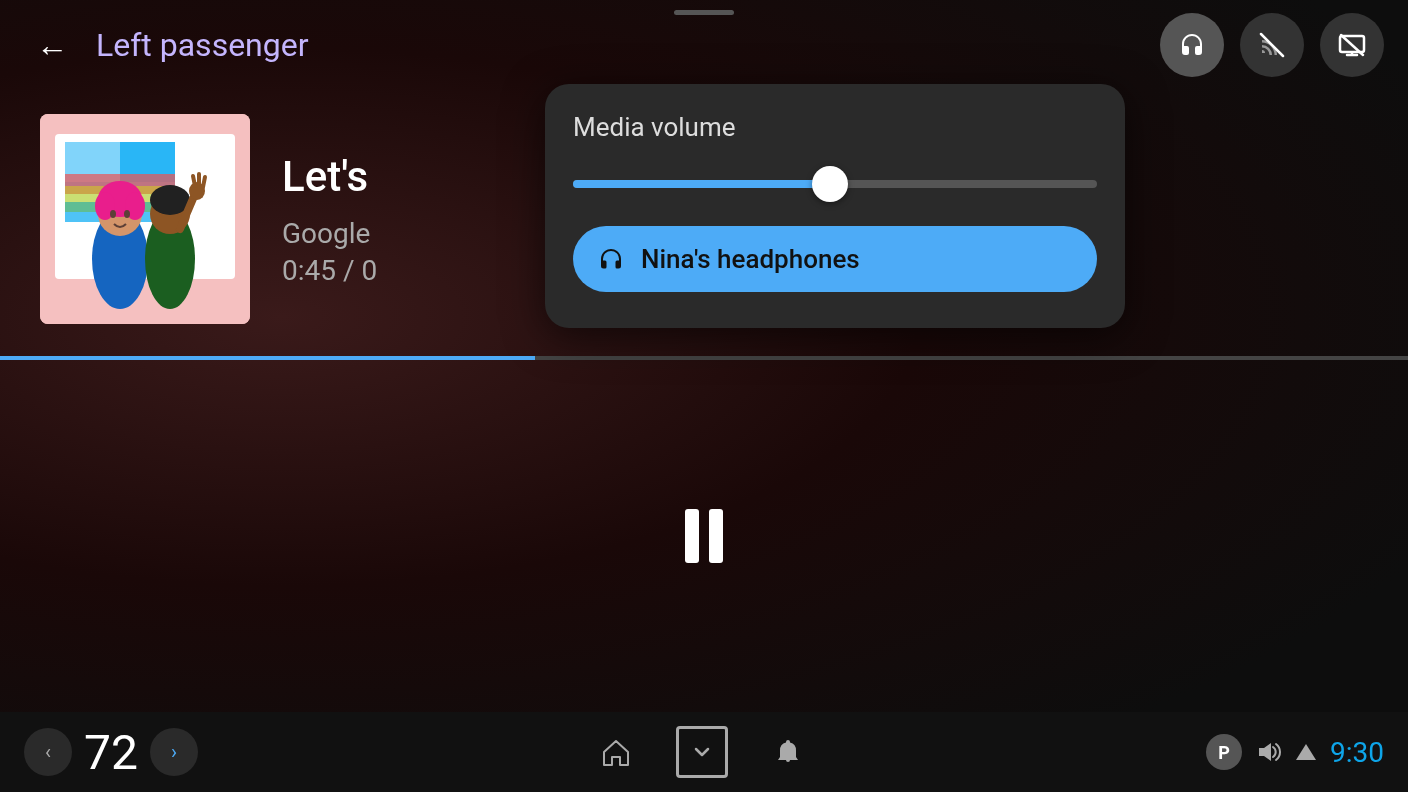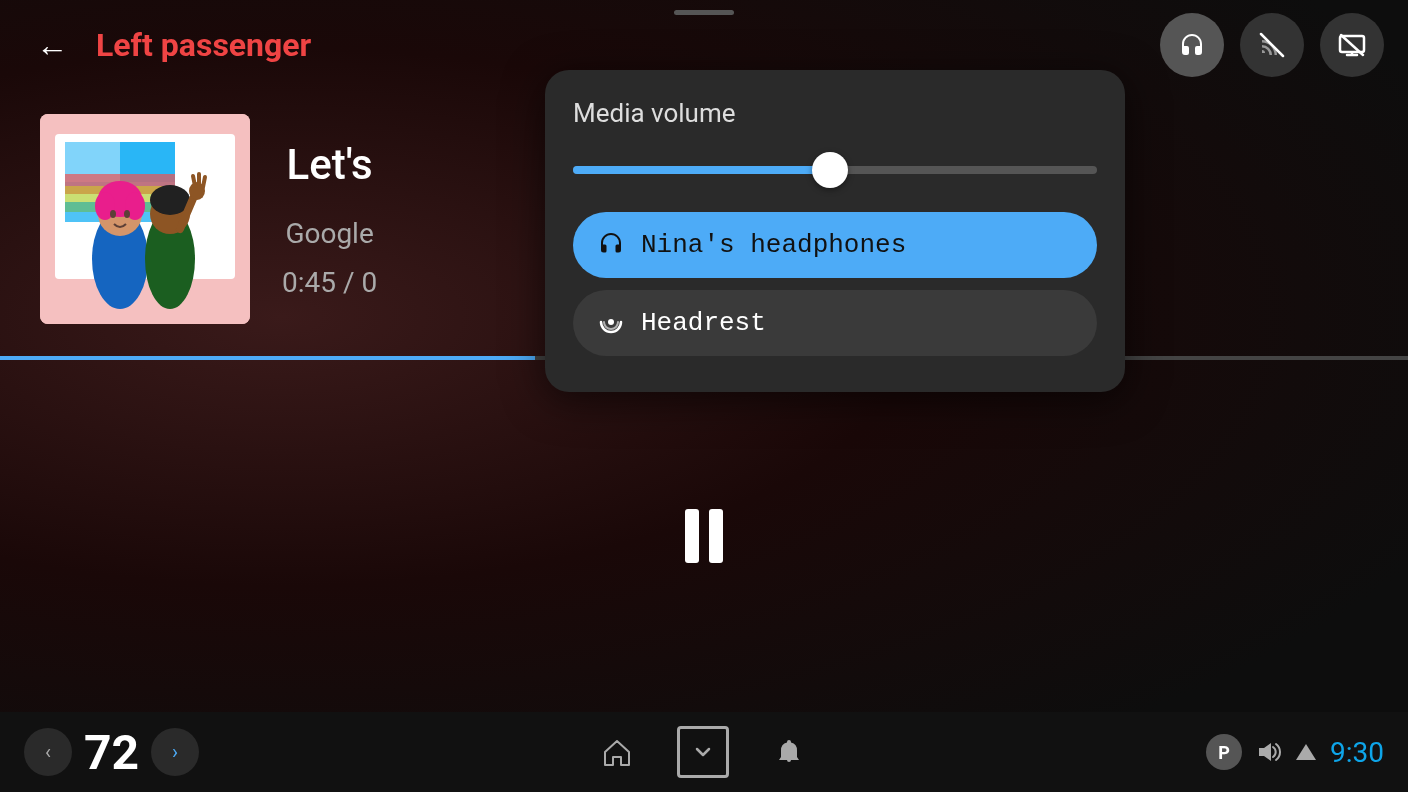--- a/index.html
+++ b/index.html
@@ -58,22 +58,22 @@
       border-radius: 50%;
     }
 
     .back-arrow {
       font-size: 32px;
       color: white;
     }
 
     .page-title {
       font-size: 32px;
-      font-weight: 700;
-      color: #ef4444;
+      font-weight: 400;
+      color: #c4b5fd;
       margin-left: 16px;
     }
 
     .header-icons {
       margin-left: auto;
       display: flex;
       gap: 16px;
     }
 
     .header-icon-btn {
@@ -123,22 +123,21 @@
 
     
     .album-svg {
       width: 100%;
       height: 100%;
     }
 
     .track-info {
       display: flex;
       flex-direction: column;
-      gap: 16px;
-      text-align: center;
+      gap: 4px;
     }
 
     .track-title {
       font-size: 42px;
       font-weight: 500;
       color: white;
     }
 
     .track-artist {
       font-size: 28px;
@@ -183,21 +182,21 @@
     .pause-bar {
       width: 14px;
       height: 54px;
       background: white;
       border-radius: 3px;
     }
 
     
     .volume-popup {
       position: absolute;
-      top: 70px;
+      top: 84px;
       left: 545px;
       width: 580px;
       background: #2a2a2a;
       border-radius: 24px;
       padding: 28px 28px 24px;
       z-index: 100;
       box-shadow: 0 8px 40px rgba(0,0,0,0.6);
     }
 
     .volume-label {
@@ -236,27 +235,26 @@
       transform: translateY(-50%);
       width: 36px;
       height: 36px;
       background: white;
       border-radius: 50%;
       box-shadow: 0 2px 6px rgba(0,0,0,0.4);
     }
 
     .audio-option {
       display: flex;
-      align-items: flex-start;
+      align-items: flex-end;
       gap: 16px;
       padding: 18px 24px;
       border-radius: 40px;
       cursor: pointer;
       margin-bottom: 12px;
-      font-family: Liberation Mono, monospace;
     }
 
     .audio-option.selected {
       background: #4dabf7;
       color: #111;
     }
 
     .audio-option.unselected {
       background: #3a3a3a;
       color: white;
@@ -296,21 +294,21 @@
       display: flex;
       align-items: center;
       justify-content: center;
       font-size: 20px;
       cursor: pointer;
       color: #aaa;
     }
 
     .speed-number {
       font-size: 48px;
-      font-weight: 700;
+      font-weight: 400;
       color: white;
     }
 
     .bottom-center {
       display: flex;
       align-items: center;
       gap: 32px;
     }
 
     .nav-btn {
@@ -405,28 +403,20 @@
     </div>
   </div>
 
   <div class="audio-option selected">
     <svg width="28" height="28" viewBox="0 0 28 28" fill="none" xmlns="http://www.w3.org/2000/svg">
       <path d="M14 3C8.477 3 4 7.477 4 13v7a2.5 2.5 0 002.5 2.5H8a1.5 1.5 0 001.5-1.5v-5A1.5 1.5 0 008 14.5H6v-1.5a8 8 0 0116 0v1.5h-2a1.5 1.5 0 00-1.5 1.5v5A1.5 1.5 0 0020 22.5h1.5A2.5 2.5 0 0024 20v-7C24 7.477 19.523 3 14 3z" fill="#111"></path>
     </svg>
     <span class="audio-option-label">Nina's headphones</span>
   </div>
 
-  <div class="audio-option unselected">
-    <svg width="28" height="28" viewBox="0 0 28 28" fill="none" xmlns="http://www.w3.org/2000/svg">
-      <path d="M4 14a10 10 0 0020 0" stroke="white" stroke-width="2.5" stroke-linecap="round" fill="none"></path>
-      <path d="M7 14a7 7 0 0014 0" stroke="white" stroke-width="2" stroke-linecap="round" fill="none" opacity="0.6"></path>
-      <circle cx="14" cy="14" r="3" fill="white"></circle>
-    </svg>
-    <span class="audio-option-label">Headrest</span>
-  </div>
 </div>
 
 <div class="player-area">
   <div class="player-content">
 
     <div class="album-art">
       <svg class="album-svg" viewBox="0 0 210 210" xmlns="http://www.w3.org/2000/svg">
 
         <rect width="210" height="210" fill="#f5c0c0"></rect>
 

